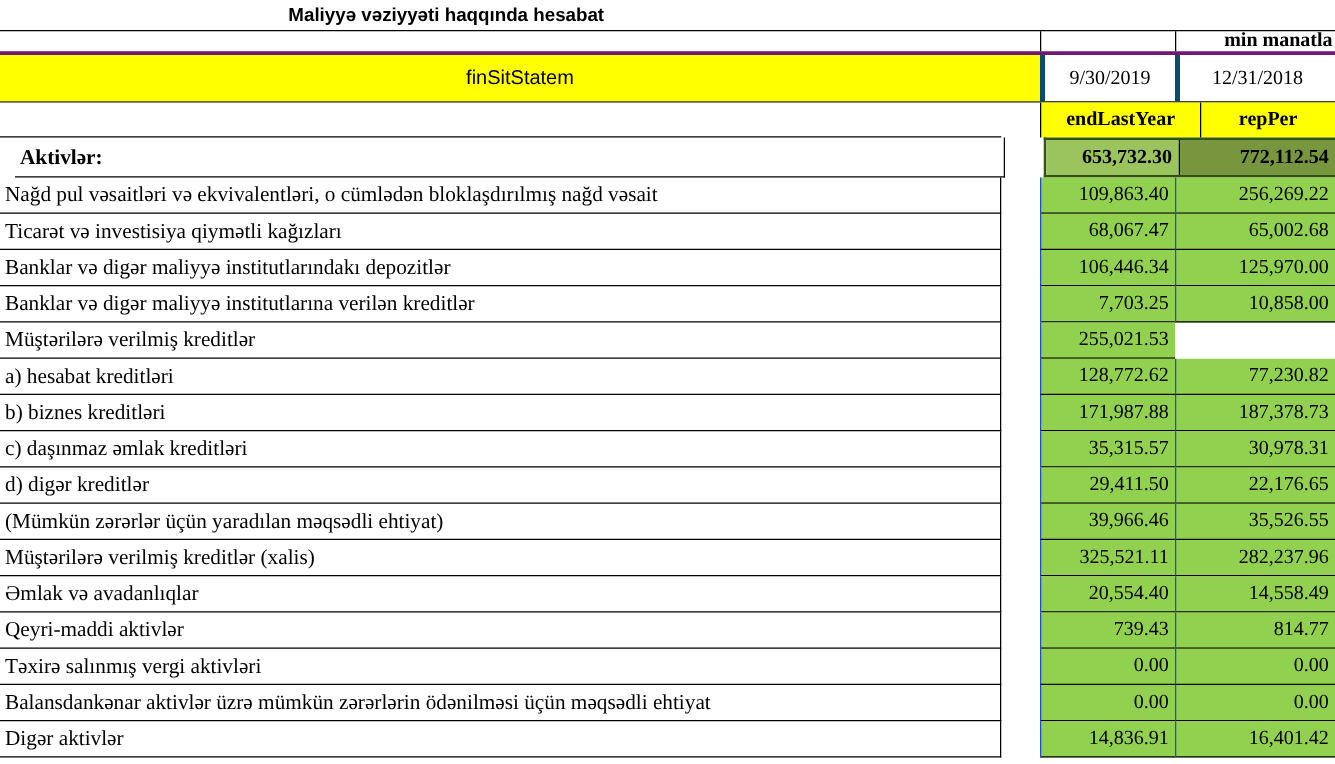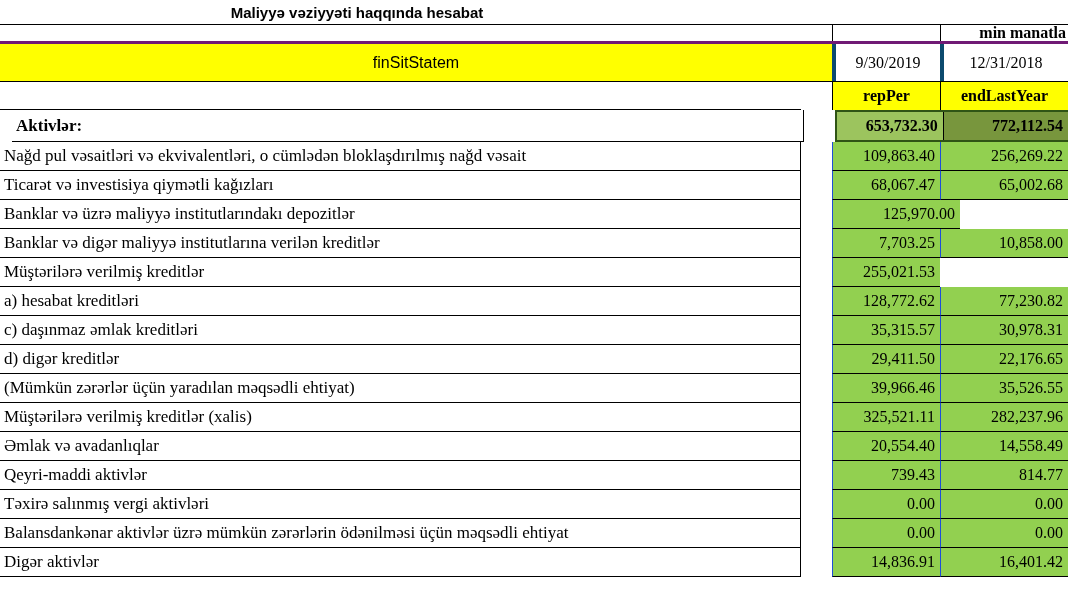--- a/index.html
+++ b/index.html
@@ -62,22 +62,22 @@
 
   <div class="row row-b">
     <div class="cell label-full code-title">finSitStatem</div>
     <div class="cell val1 date-cell">9/30/2019</div>
     <div class="cell val2 date-cell">12/31/2018</div>
   </div>
 
   <div class="row row-c">
     <div class="cell label-area"></div>
     <div class="gutter"></div>
+    <div class="cell val2 code-cell">endLastYear</div>
     <div class="cell val1 code-cell">repPer</div>
-    <div class="cell val2 code-cell">endLastYear</div>
   </div>
 
   <div class="row total-row">
     <div class="total-label">Aktivlər:</div>
     <div class="gutter"></div>
     <div class="sel-box">
       <div class="cell num sel-anchor">653,732.30</div>
       <div class="cell num sel-dark">772,112.54</div>
     </div>
   </div>
@@ -89,40 +89,47 @@
         <div class="cell val1 num green">109,863.40</div>
         <div class="cell val2 num green">256,269.22</div>
       </div>
       <div class="row data-row">
         <div class="cell label-cell">Ticarət və investisiya qiymətli kağızları</div>
         <div class="gutter"></div>
         <div class="cell val1 num green">68,067.47</div>
         <div class="cell val2 num green">65,002.68</div>
       </div>
       <div class="row data-row">
-        <div class="cell label-cell">Banklar və üzrə maliyyə institutlarındakı depozitlər</div>
+        <div class="cell label-cell">Banklar və digər maliyyə institutlarındakı depozitlər</div>
         <div class="gutter"></div>
+        <div class="cell val1 num green">106,446.34</div>
         <div class="cell val2 num green">125,970.00</div>
       </div>
       <div class="row data-row">
         <div class="cell label-cell">Banklar və digər maliyyə institutlarına verilən kreditlər</div>
         <div class="gutter"></div>
         <div class="cell val1 num green">7,703.25</div>
         <div class="cell val2 num green">10,858.00</div>
       </div>
       <div class="row data-row">
         <div class="cell label-cell">Müştərilərə verilmiş kreditlər</div>
         <div class="gutter"></div>
         <div class="cell val1 num green">255,021.53</div>
       </div>
       <div class="row data-row">
         <div class="cell label-cell">a) hesabat kreditləri</div>
         <div class="gutter"></div>
         <div class="cell val1 num green">128,772.62</div>
         <div class="cell val2 num green">77,230.82</div>
+      </div>
+      <div class="row data-row">
+        <div class="cell label-cell">b) biznes kreditləri</div>
+        <div class="gutter"></div>
+        <div class="cell val1 num green">171,987.88</div>
+        <div class="cell val2 num green">187,378.73</div>
       </div>
       <div class="row data-row">
         <div class="cell label-cell">c) daşınmaz əmlak kreditləri</div>
         <div class="gutter"></div>
         <div class="cell val1 num green">35,315.57</div>
         <div class="cell val2 num green">30,978.31</div>
       </div>
       <div class="row data-row">
         <div class="cell label-cell">d) digər kreditlər</div>
         <div class="gutter"></div>

